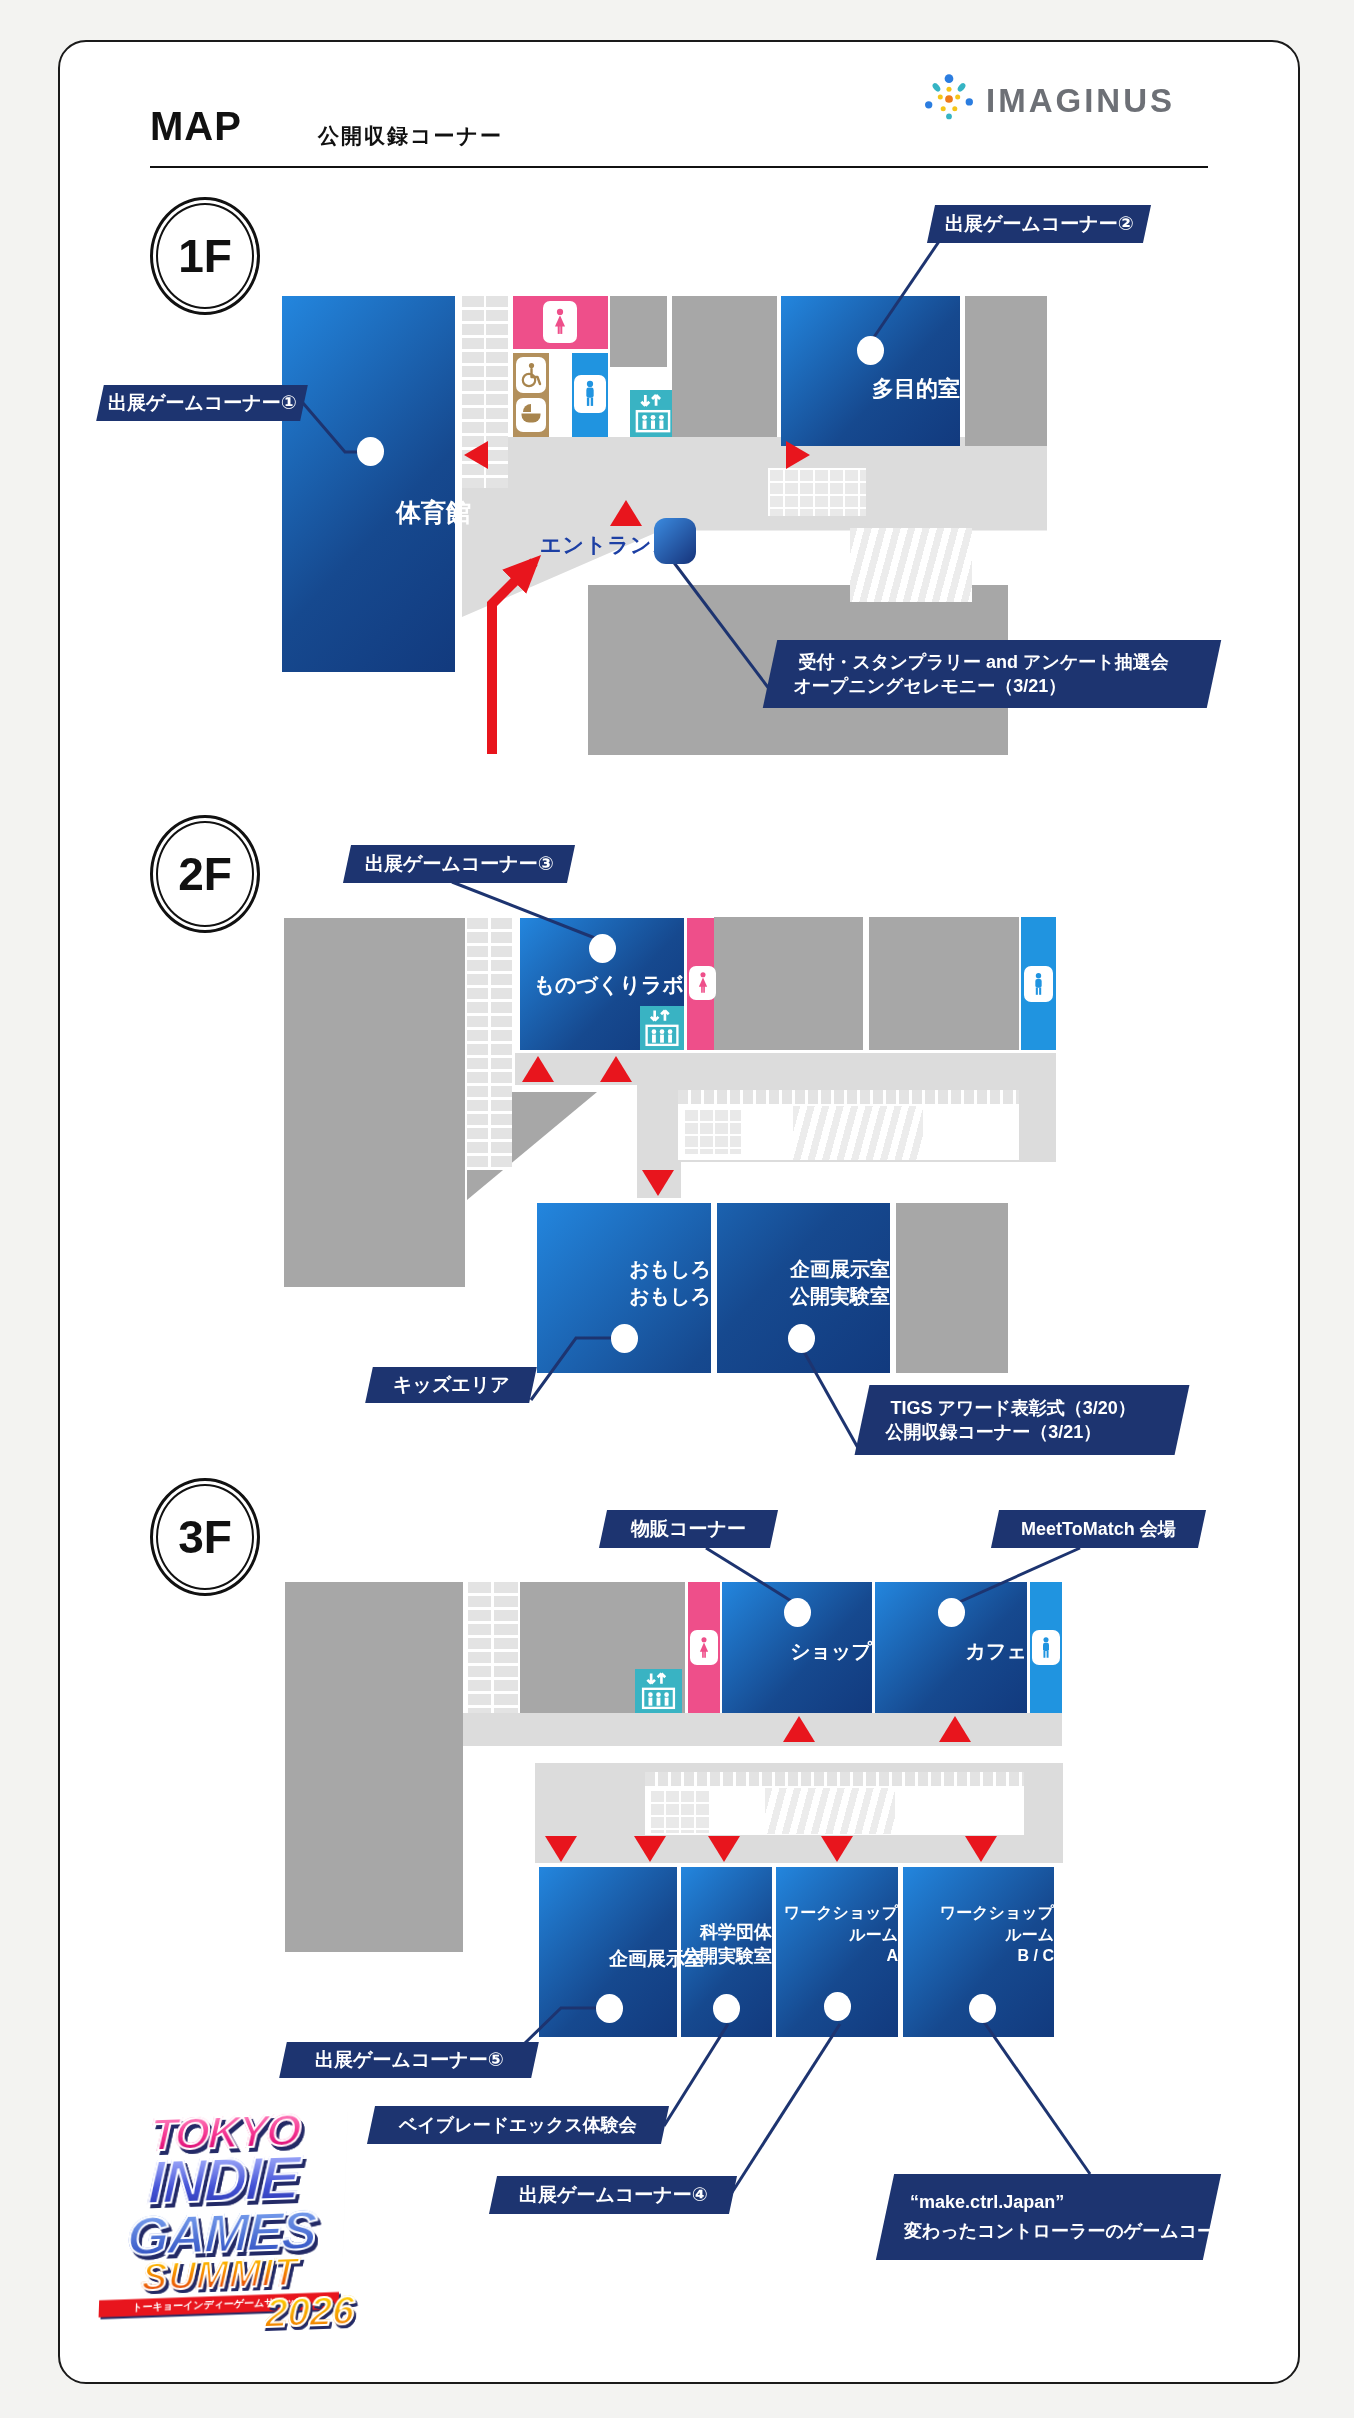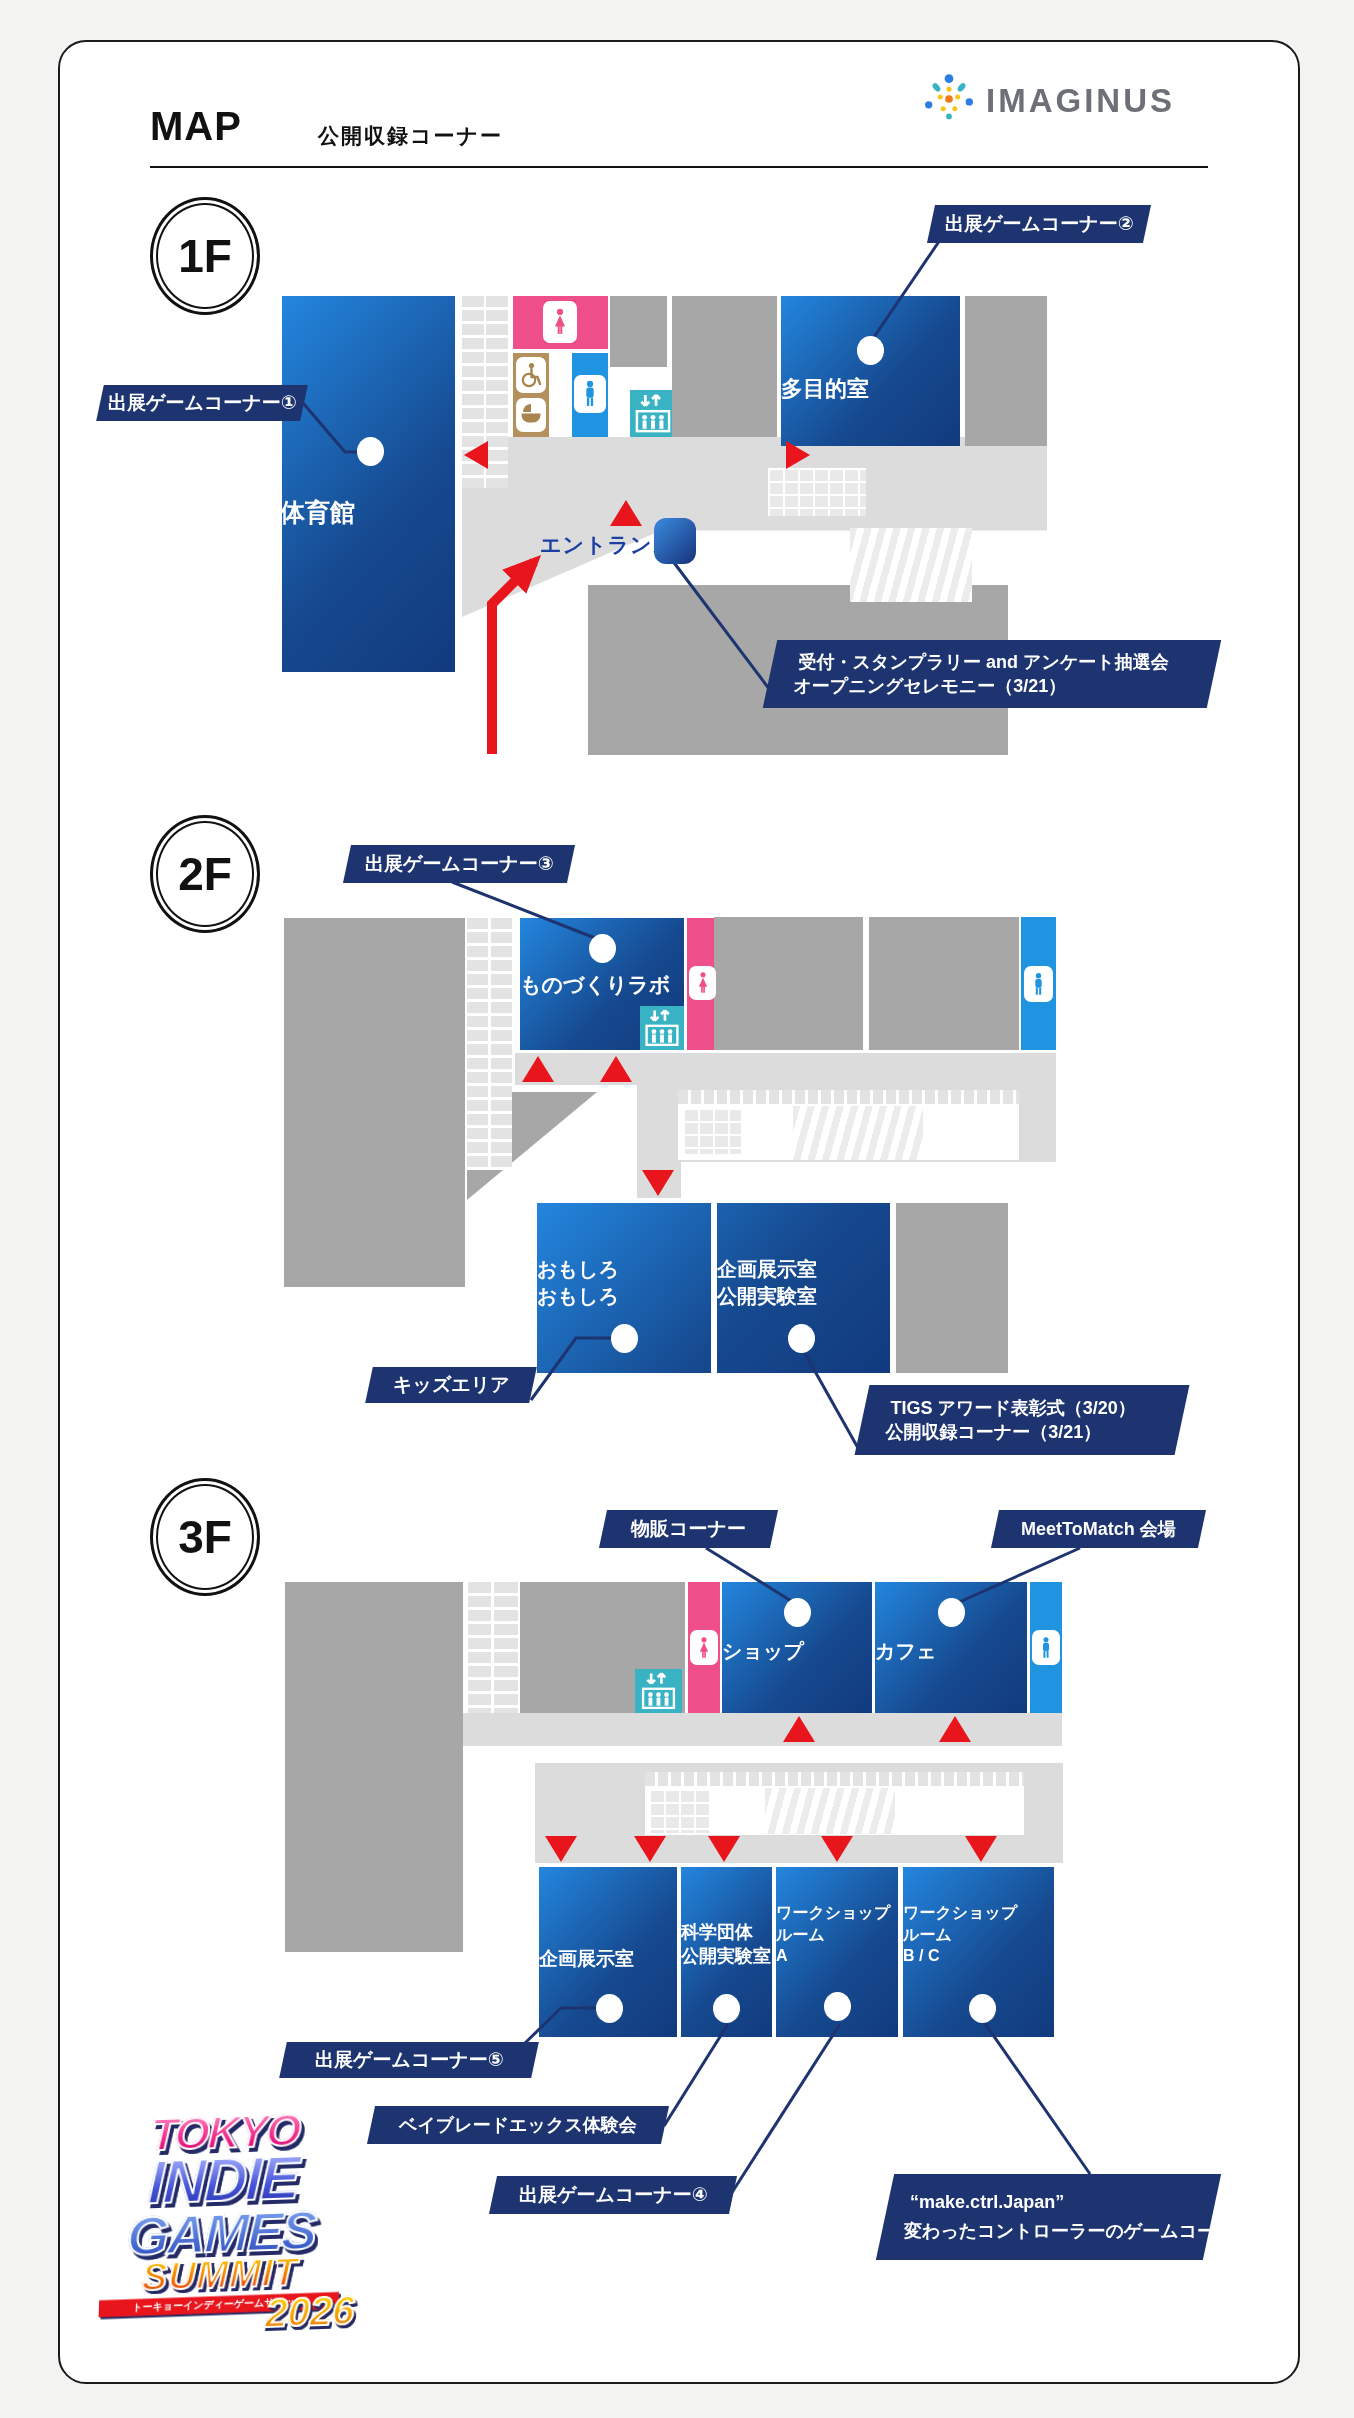--- a/index.html
+++ b/index.html
@@ -25,21 +25,21 @@
   .room-gray{position:absolute;background:#a7a7a7;}
   .floor-gray{position:absolute;background:#dcdcdc;}
   .stairs{position:absolute;background:
       linear-gradient(to right, transparent 0 47%, #fff 47% 53%, transparent 53%),
       repeating-linear-gradient(to bottom,#e3e3e3 0 11px,#fff 11px 14px);}
   .pink{background:#ee4f8a;}
   .bluewc{background:#2094e0;}
   .tan{background:#b3905c;}
   .teal{background:#39b3c3;}
   .marker{position:absolute;width:27px;height:29px;background:#fff;border-radius:50%;z-index:7;}
-  .rname{position:absolute;color:#fff;font-weight:800;text-align:left;z-index:6;line-height:1.35;}
+  .rname{position:absolute;color:#fff;font-weight:800;text-align:right;z-index:6;line-height:1.35;}
   .tag{position:absolute;background:#1d3470;color:#fff;font-weight:800;display:flex;align-items:center;
        justify-content:center;transform:skewX(-12deg);z-index:8;}
   .tag .t{transform:skewX(12deg);white-space:nowrap;}
   .tag.ml{flex-direction:column;align-items:flex-start;justify-content:center;}
   .tri{position:absolute;width:0;height:0;z-index:6;}
   .tri.up{border-left:16px solid transparent;border-right:16px solid transparent;border-bottom:26px solid #e8151d;}
   .tri.down{border-left:16px solid transparent;border-right:16px solid transparent;border-top:26px solid #e8151d;}
   .tri.lf{border-top:14px solid transparent;border-bottom:14px solid transparent;border-right:24px solid #e8151d;}
   .tri.rt{border-top:14px solid transparent;border-bottom:14px solid transparent;border-left:24px solid #e8151d;}
   .icon-box{position:absolute;background:#fff;border-radius:7px;display:flex;align-items:center;justify-content:center;z-index:6;}
@@ -128,21 +128,21 @@
   <div class="badge" style="left:150px;top:197px;">
       <span>1F</span>
     </div>
   <section>
     <div class="floor-gray" style="left:462px;top:437px;width:585px;height:180px;clip-path:polygon(0 0,100% 0,100% 52%,34% 52%,0 100%);"></div>
     <div class="room-gray" style="left:588px;top:585px;width:420px;height:170px;"></div>
     <div class="hgrid" style="left:768px;top:468px;width:98px;height:48px;"></div>
     <div class="hslat" style="left:850px;top:528px;width:122px;height:74px;"></div>
     <div class="room-blue" style="left:282px;top:296px;width:173px;height:376px;"></div>
     <div class="marker" style="left:357px;top:437px;"></div>
-    <div class="rname" style="left:280px;top:496px;width:173px;font-size:25px;">体育館</div>
+    <div class="rname" style="left:298px;top:496px;width:173px;font-size:25px;">体育館</div>
     <div class="stairs" style="left:462px;top:296px;width:46px;height:192px;"></div>
     <div class="abs pink" style="left:513px;top:296px;width:95px;height:53px;"></div>
     <div class="icon-box" style="left:543px;top:301px;width:34px;height:42px;">
       <svg width="22" height="30" viewBox="0 0 24 32">
         <circle cx="12" cy="5" r="3.4" fill="#ee4f8a"></circle>
         <path d="M12 8.5 L17.5 21 L6.5 21 Z" fill="#ee4f8a"></path>
         <rect x="9.5" y="20" width="2.2" height="9" fill="#ee4f8a"></rect>
         <rect x="12.3" y="20" width="2.2" height="9" fill="#ee4f8a"></rect>
       </svg>
     </div>

